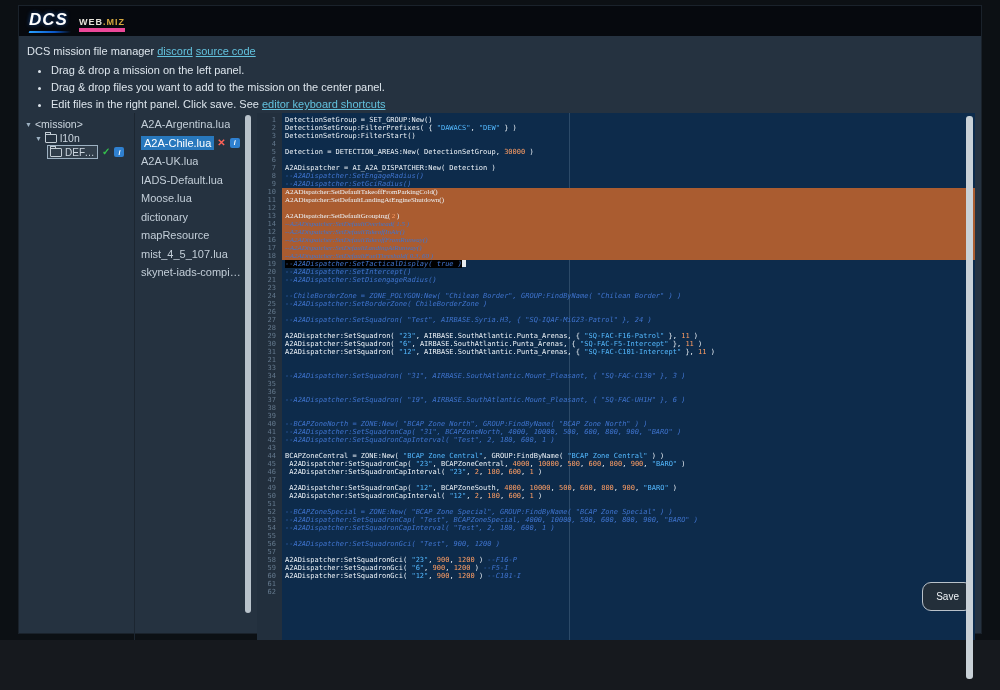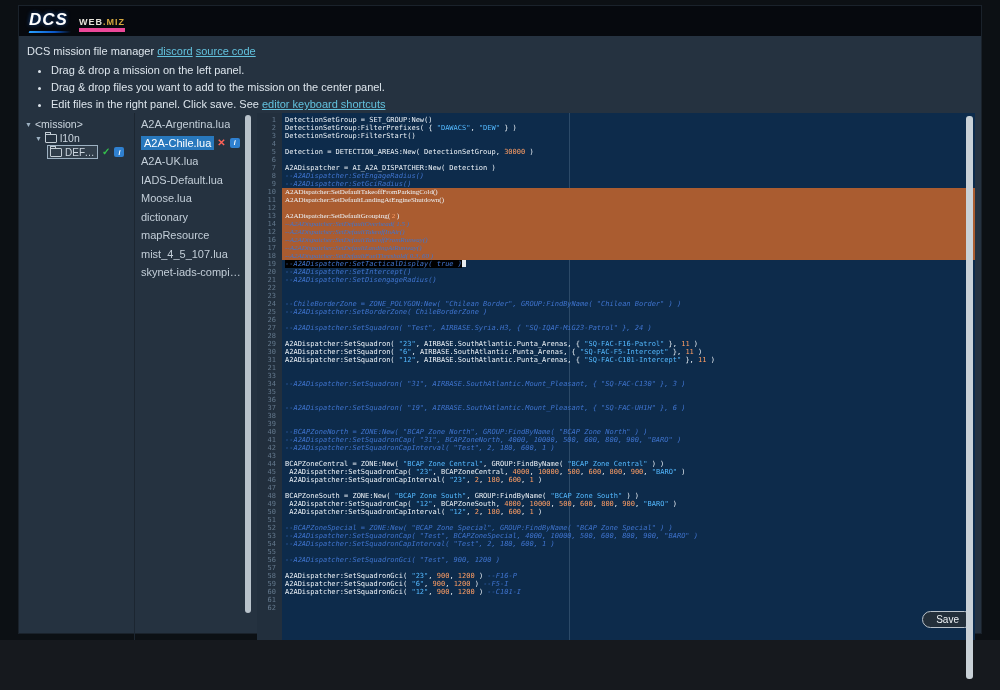--- a/index.html
+++ b/index.html
@@ -75,23 +75,23 @@
   .row.sel .code{background:#aa5c30;font-family:Liberation Serif, serif;}
   .seltext{background:#000000;}
   .tk-p{color:#edf3f8;}
   .tk-s{color:#54b9ff;}
   .tk-n{color:#ff9e64;}
   .tk-c{color:#3f74cf;font-style:italic;}
   .cursor{display:inline-block;width:4px;height:7px;background:#e6ebee;vertical-align:-1px;}
   .editor-scroll{position:absolute;right:2px;top:3px;bottom:6px;width:7px;background:#c9d1d7;z-index:2;}
   
   .save-btn{
-    position:absolute;right:8px;bottom:5px;font-family:"Liberation Sans",sans-serif;
+    position:absolute;right:8px;bottom:22px;font-family:"Liberation Sans",sans-serif;
     font-size:10px;color:#eef2f5;background:#232f3a;border:1px solid #b9c2ca;
-    border-radius:9px;padding:2px 13px;cursor:pointer;
+    border-radius:9px;padding:8px 13px;cursor:pointer;
   }
 </style>
 </head>
 <body>
 
 <div class="app">
 
   <div class="topbar">
     <div class="logo">
       <span class="logo-dcs">DCS</span>
@@ -187,21 +187,20 @@
           <div class="row sel"><span class="ln">12</span><span class="code"><span></span></span></div>
           <div class="row sel"><span class="ln">13</span><span class="code"><span><span class="tk-p">A2ADispatcher:SetDefaultGrouping( </span><span class="tk-n">2</span><span class="tk-p"> )</span></span></span></div>
           <div class="row sel"><span class="ln">14</span><span class="code"><span><span class="tk-c">--A2ADispatcher:SetDefaultOverhead( 1.5 )</span></span></span></div>
           <div class="row sel"><span class="ln">12</span><span class="code"><span><span class="tk-c">--A2ADispatcher:SetDefaultTakeoffInAir()</span></span></span></div>
           <div class="row sel"><span class="ln">16</span><span class="code"><span><span class="tk-c">--A2ADispatcher:SetDefaultTakeoffFromRunway()</span></span></span></div>
           <div class="row sel"><span class="ln">17</span><span class="code"><span><span class="tk-c">--A2ADispatcher:SetDefaultLandingAtRunway()</span></span></span></div>
           <div class="row sel"><span class="ln">18</span><span class="code"><span><span class="tk-c">--A2ADispatcher:SetDefaultFuelThreshold( 0.3, 60 )</span></span></span></div>
           <div class="row"><span class="ln">19</span><span class="code"><span class="seltext"><span class="tk-c">--A2ADispatcher:SetTacticalDisplay( true )</span></span><span class="cursor"></span></span></div>
           <div class="row"><span class="ln">20</span><span class="code"><span><span class="tk-c">--A2ADispatcher:SetIntercept()</span></span></span></div>
           <div class="row"><span class="ln">21</span><span class="code"><span><span class="tk-c">--A2ADispatcher:SetDisengageRadius()</span></span></span></div>
-          <div class="row"><span class="ln">22</span><span class="code"><span></span></span></div>
           <div class="row"><span class="ln">23</span><span class="code"><span></span></span></div>
           <div class="row"><span class="ln">24</span><span class="code"><span><span class="tk-c">--ChileBorderZone = ZONE_POLYGON:New( "Chilean Border", GROUP:FindByName( "Chilean Border" ) )</span></span></span></div>
           <div class="row"><span class="ln">25</span><span class="code"><span><span class="tk-c">--A2ADispatcher:SetBorderZone( ChileBorderZone )</span></span></span></div>
           <div class="row"><span class="ln">26</span><span class="code"><span></span></span></div>
           <div class="row"><span class="ln">27</span><span class="code"><span><span class="tk-c">--A2ADispatcher:SetSquadron( "Test", AIRBASE.Syria.H3, { "SQ-IQAF-MiG23-Patrol" }, 24 )</span></span></span></div>
           <div class="row"><span class="ln">28</span><span class="code"><span></span></span></div>
           <div class="row"><span class="ln">29</span><span class="code"><span><span class="tk-p">A2ADispatcher:SetSquadron( </span><span class="tk-s">"23"</span><span class="tk-p">, AIRBASE.SouthAtlantic.Punta_Arenas, { </span><span class="tk-s">"SQ-FAC-F16-Patrol"</span><span class="tk-p"> }, </span><span class="tk-n">11</span><span class="tk-p"> )</span></span></span></div>
           <div class="row"><span class="ln">30</span><span class="code"><span><span class="tk-p">A2ADispatcher:SetSquadron( </span><span class="tk-s">"6"</span><span class="tk-p">, AIRBASE.SouthAtlantic.Punta_Arenas, { </span><span class="tk-s">"SQ-FAC-F5-Intercept"</span><span class="tk-p"> }, </span><span class="tk-n">11</span><span class="tk-p"> )</span></span></span></div>
           <div class="row"><span class="ln">31</span><span class="code"><span><span class="tk-p">A2ADispatcher:SetSquadron( </span><span class="tk-s">"12"</span><span class="tk-p">, AIRBASE.SouthAtlantic.Punta_Arenas, { </span><span class="tk-s">"SQ-FAC-C101-Intercept"</span><span class="tk-p"> }, </span><span class="tk-n">11</span><span class="tk-p"> )</span></span></span></div>
           <div class="row"><span class="ln">21</span><span class="code"><span></span></span></div>
@@ -213,21 +212,20 @@
           <div class="row"><span class="ln">38</span><span class="code"><span></span></span></div>
           <div class="row"><span class="ln">39</span><span class="code"><span></span></span></div>
           <div class="row"><span class="ln">40</span><span class="code"><span><span class="tk-c">--BCAPZoneNorth = ZONE:New( "BCAP Zone North", GROUP:FindByName( "BCAP Zone North" ) )</span></span></span></div>
           <div class="row"><span class="ln">41</span><span class="code"><span><span class="tk-c">--A2ADispatcher:SetSquadronCap( "31", BCAPZoneNorth, 4000, 10000, 500, 600, 800, 900, "BARO" )</span></span></span></div>
           <div class="row"><span class="ln">42</span><span class="code"><span><span class="tk-c">--A2ADispatcher:SetSquadronCapInterval( "Test", 2, 180, 600, 1 )</span></span></span></div>
           <div class="row"><span class="ln">43</span><span class="code"><span></span></span></div>
           <div class="row"><span class="ln">44</span><span class="code"><span><span class="tk-p">BCAPZoneCentral = ZONE:New( </span><span class="tk-s">"BCAP Zone Central"</span><span class="tk-p">, GROUP:FindByName( </span><span class="tk-s">"BCAP Zone Central"</span><span class="tk-p"> ) )</span></span></span></div>
           <div class="row"><span class="ln">45</span><span class="code"><span><span class="tk-p"> A2ADispatcher:SetSquadronCap( </span><span class="tk-s">"23"</span><span class="tk-p">, BCAPZoneCentral, </span><span class="tk-n">4000</span><span class="tk-p">, </span><span class="tk-n">10000</span><span class="tk-p">, </span><span class="tk-n">500</span><span class="tk-p">, </span><span class="tk-n">600</span><span class="tk-p">, </span><span class="tk-n">800</span><span class="tk-p">, </span><span class="tk-n">900</span><span class="tk-p">, </span><span class="tk-s">"BARO"</span><span class="tk-p"> )</span></span></span></div>
           <div class="row"><span class="ln">46</span><span class="code"><span><span class="tk-p"> A2ADispatcher:SetSquadronCapInterval( </span><span class="tk-s">"23"</span><span class="tk-p">, </span><span class="tk-n">2</span><span class="tk-p">, </span><span class="tk-n">180</span><span class="tk-p">, </span><span class="tk-n">600</span><span class="tk-p">, </span><span class="tk-n">1</span><span class="tk-p"> )</span></span></span></div>
           <div class="row"><span class="ln">47</span><span class="code"><span></span></span></div>
-          <div class="row"><span class="ln">48</span><span class="code"><span><span class="tk-p">BCAPZoneSouth = ZONE:New( </span><span class="tk-s">"BCAP Zone South"</span><span class="tk-p">, GROUP:FindByName( </span><span class="tk-s">"BCAP Zone South"</span><span class="tk-p"> ) )</span></span></span></div>
           <div class="row"><span class="ln">49</span><span class="code"><span><span class="tk-p"> A2ADispatcher:SetSquadronCap( </span><span class="tk-s">"12"</span><span class="tk-p">, BCAPZoneSouth, </span><span class="tk-n">4000</span><span class="tk-p">, </span><span class="tk-n">10000</span><span class="tk-p">, </span><span class="tk-n">500</span><span class="tk-p">, </span><span class="tk-n">600</span><span class="tk-p">, </span><span class="tk-n">800</span><span class="tk-p">, </span><span class="tk-n">900</span><span class="tk-p">, </span><span class="tk-s">"BARO"</span><span class="tk-p"> )</span></span></span></div>
           <div class="row"><span class="ln">50</span><span class="code"><span><span class="tk-p"> A2ADispatcher:SetSquadronCapInterval( </span><span class="tk-s">"12"</span><span class="tk-p">, </span><span class="tk-n">2</span><span class="tk-p">, </span><span class="tk-n">180</span><span class="tk-p">, </span><span class="tk-n">600</span><span class="tk-p">, </span><span class="tk-n">1</span><span class="tk-p"> )</span></span></span></div>
           <div class="row"><span class="ln">51</span><span class="code"><span></span></span></div>
           <div class="row"><span class="ln">52</span><span class="code"><span><span class="tk-c">--BCAPZoneSpecial = ZONE:New( "BCAP Zone Special", GROUP:FindByName( "BCAP Zone Special" ) )</span></span></span></div>
           <div class="row"><span class="ln">53</span><span class="code"><span><span class="tk-c">--A2ADispatcher:SetSquadronCap( "Test", BCAPZoneSpecial, 4000, 10000, 500, 600, 800, 900, "BARO" )</span></span></span></div>
           <div class="row"><span class="ln">54</span><span class="code"><span><span class="tk-c">--A2ADispatcher:SetSquadronCapInterval( "Test", 2, 180, 600, 1 )</span></span></span></div>
           <div class="row"><span class="ln">55</span><span class="code"><span></span></span></div>
           <div class="row"><span class="ln">56</span><span class="code"><span><span class="tk-c">--A2ADispatcher:SetSquadronGci( "Test", 900, 1200 )</span></span></span></div>
           <div class="row"><span class="ln">57</span><span class="code"><span></span></span></div>
           <div class="row"><span class="ln">58</span><span class="code"><span><span class="tk-p">A2ADispatcher:SetSquadronGci( </span><span class="tk-s">"23"</span><span class="tk-p">, </span><span class="tk-n">900</span><span class="tk-p">, </span><span class="tk-n">1200</span><span class="tk-p"> ) </span><span class="tk-c">--F16-P</span></span></span></div>

